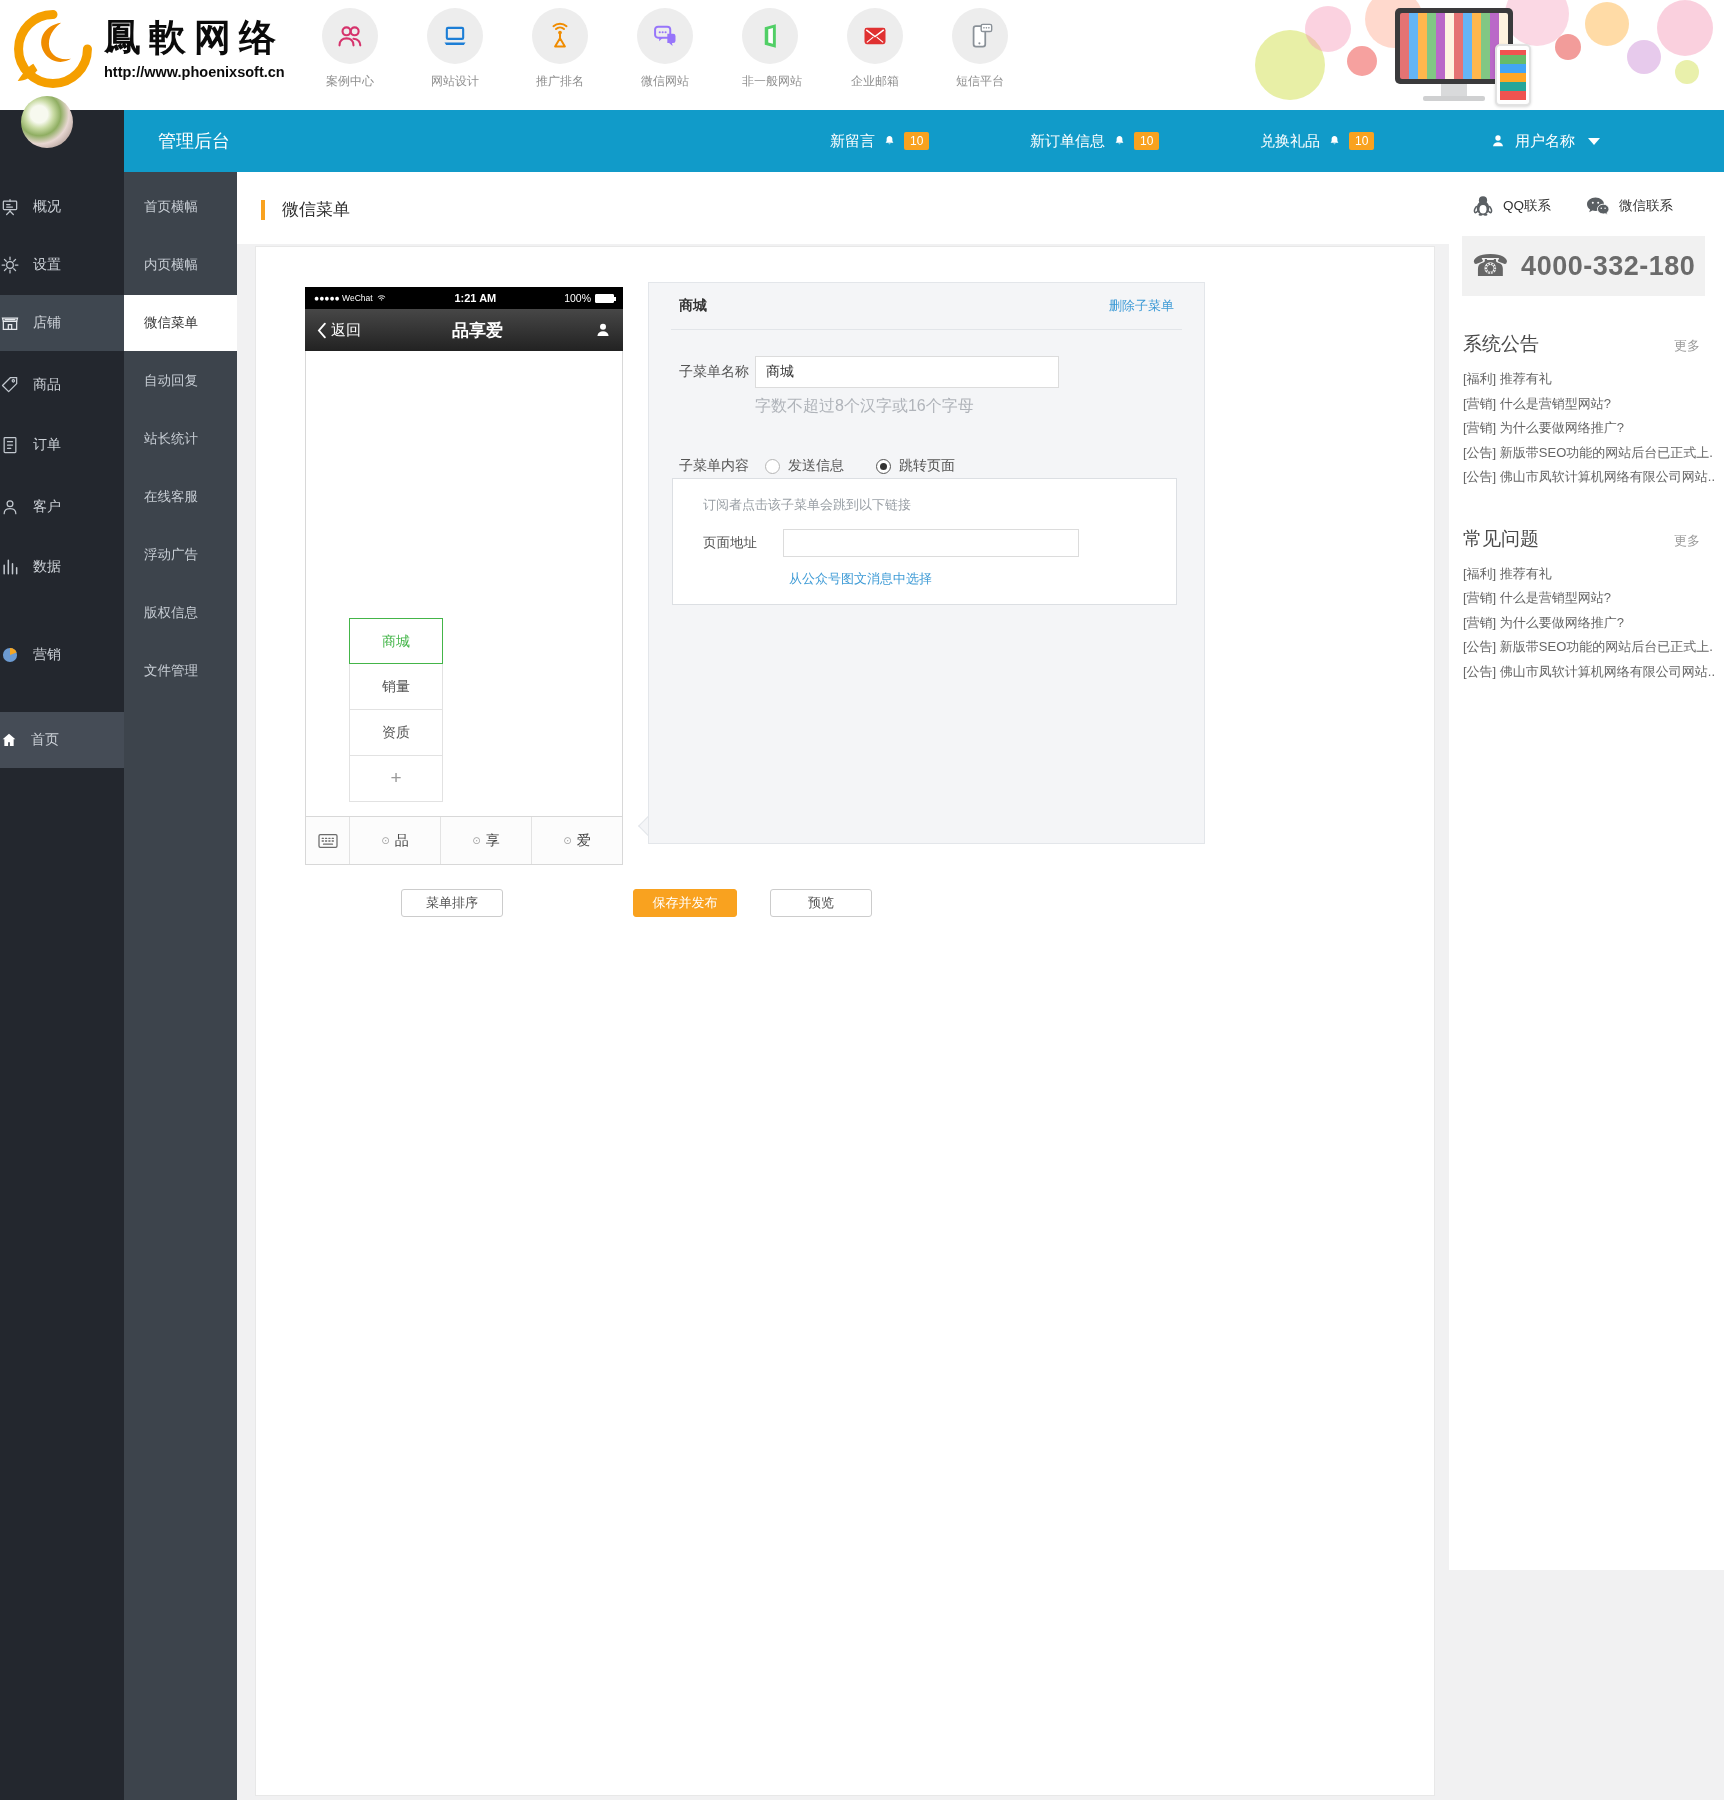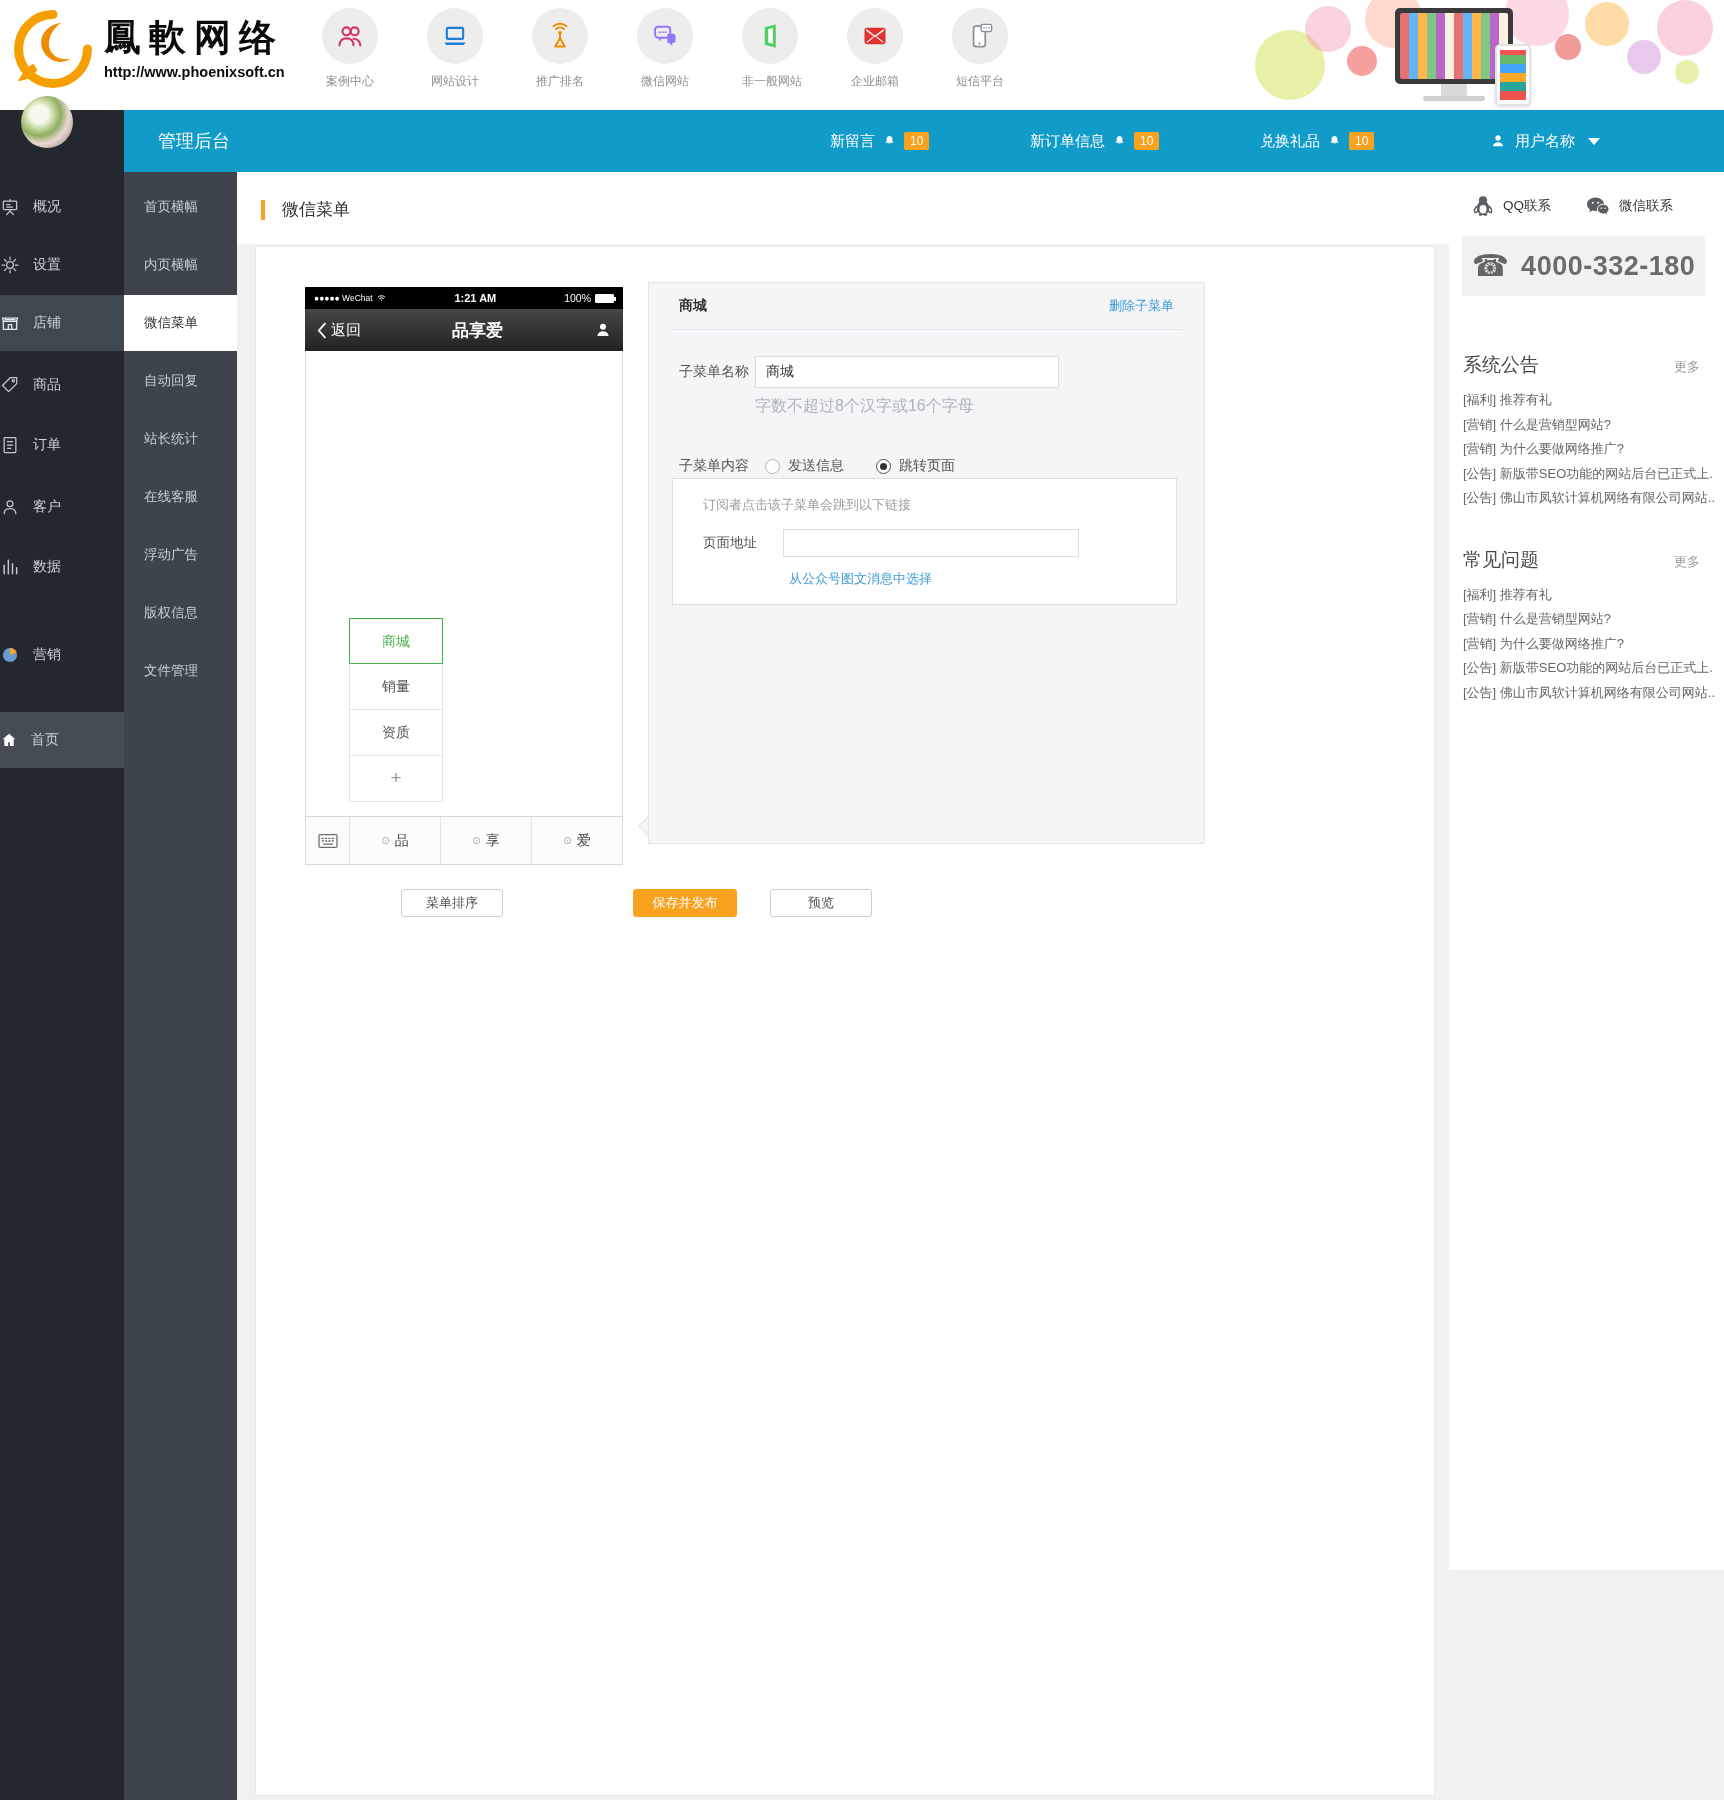--- a/index.html
+++ b/index.html
@@ -114,21 +114,21 @@
   .rb-contacts { display:flex; align-items:center; gap:34px; padding:22px 0 0 22px; }
   .rb-contact { display:flex; align-items:center; gap:8px; font-size:13.5px; color:#333; cursor:pointer; }
   .rb-phonebox { margin:18px 13px 0 13px; width:243px; height:60px; background:#F1F1F1; display:flex; align-items:center; justify-content:center; gap:12px; }
   .rb-phone-ico { font-size:30px; color:#666; line-height:1; }
   .rb-phone-num { font-size:27px; font-weight:bold; color:#6B6B6B; letter-spacing:.5px; }
   .rb-sec-head { display:flex; align-items:baseline; justify-content:space-between; padding:0 24px 0 14px; }
   .rb-sec-head .t { font-size:19px; color:#4A4A4A; }
   .rb-sec-head .more { font-size:13px; color:#999; text-decoration:none; cursor:pointer; }
   .rb-list { padding:10px 10px 0 14px; }
   .rb-list li { list-style:none; font-size:13px; color:#666; line-height:24.5px; white-space:nowrap; overflow:hidden; cursor:pointer; }
-  .sec1 { margin-top:56px; } .sec2 { margin-top:36px; }
+  .sec1 { margin-top:35px; } .sec2 { margin-top:36px; }
 
   svg { display:block; }
 </style>
 </head>
 <body>
 
 <div class="stage">
 
   <div class="site-header">
     <div class="brand">

